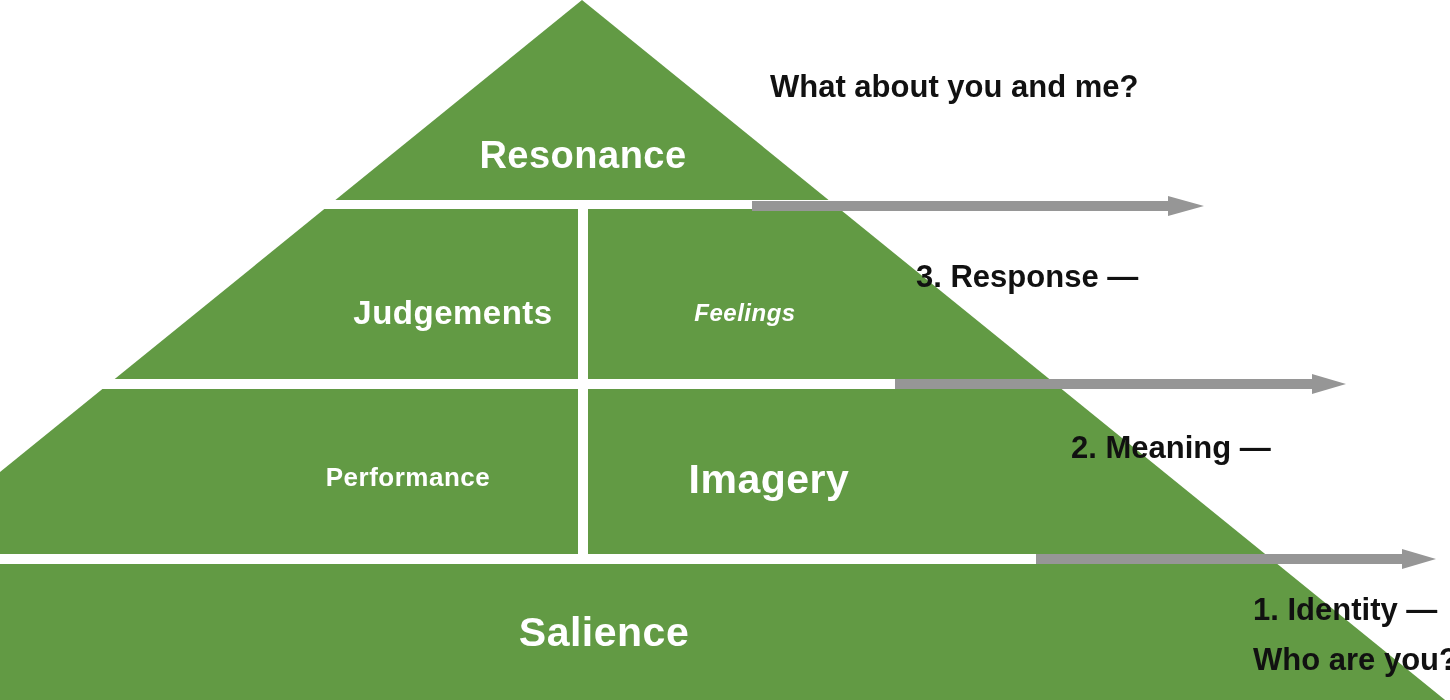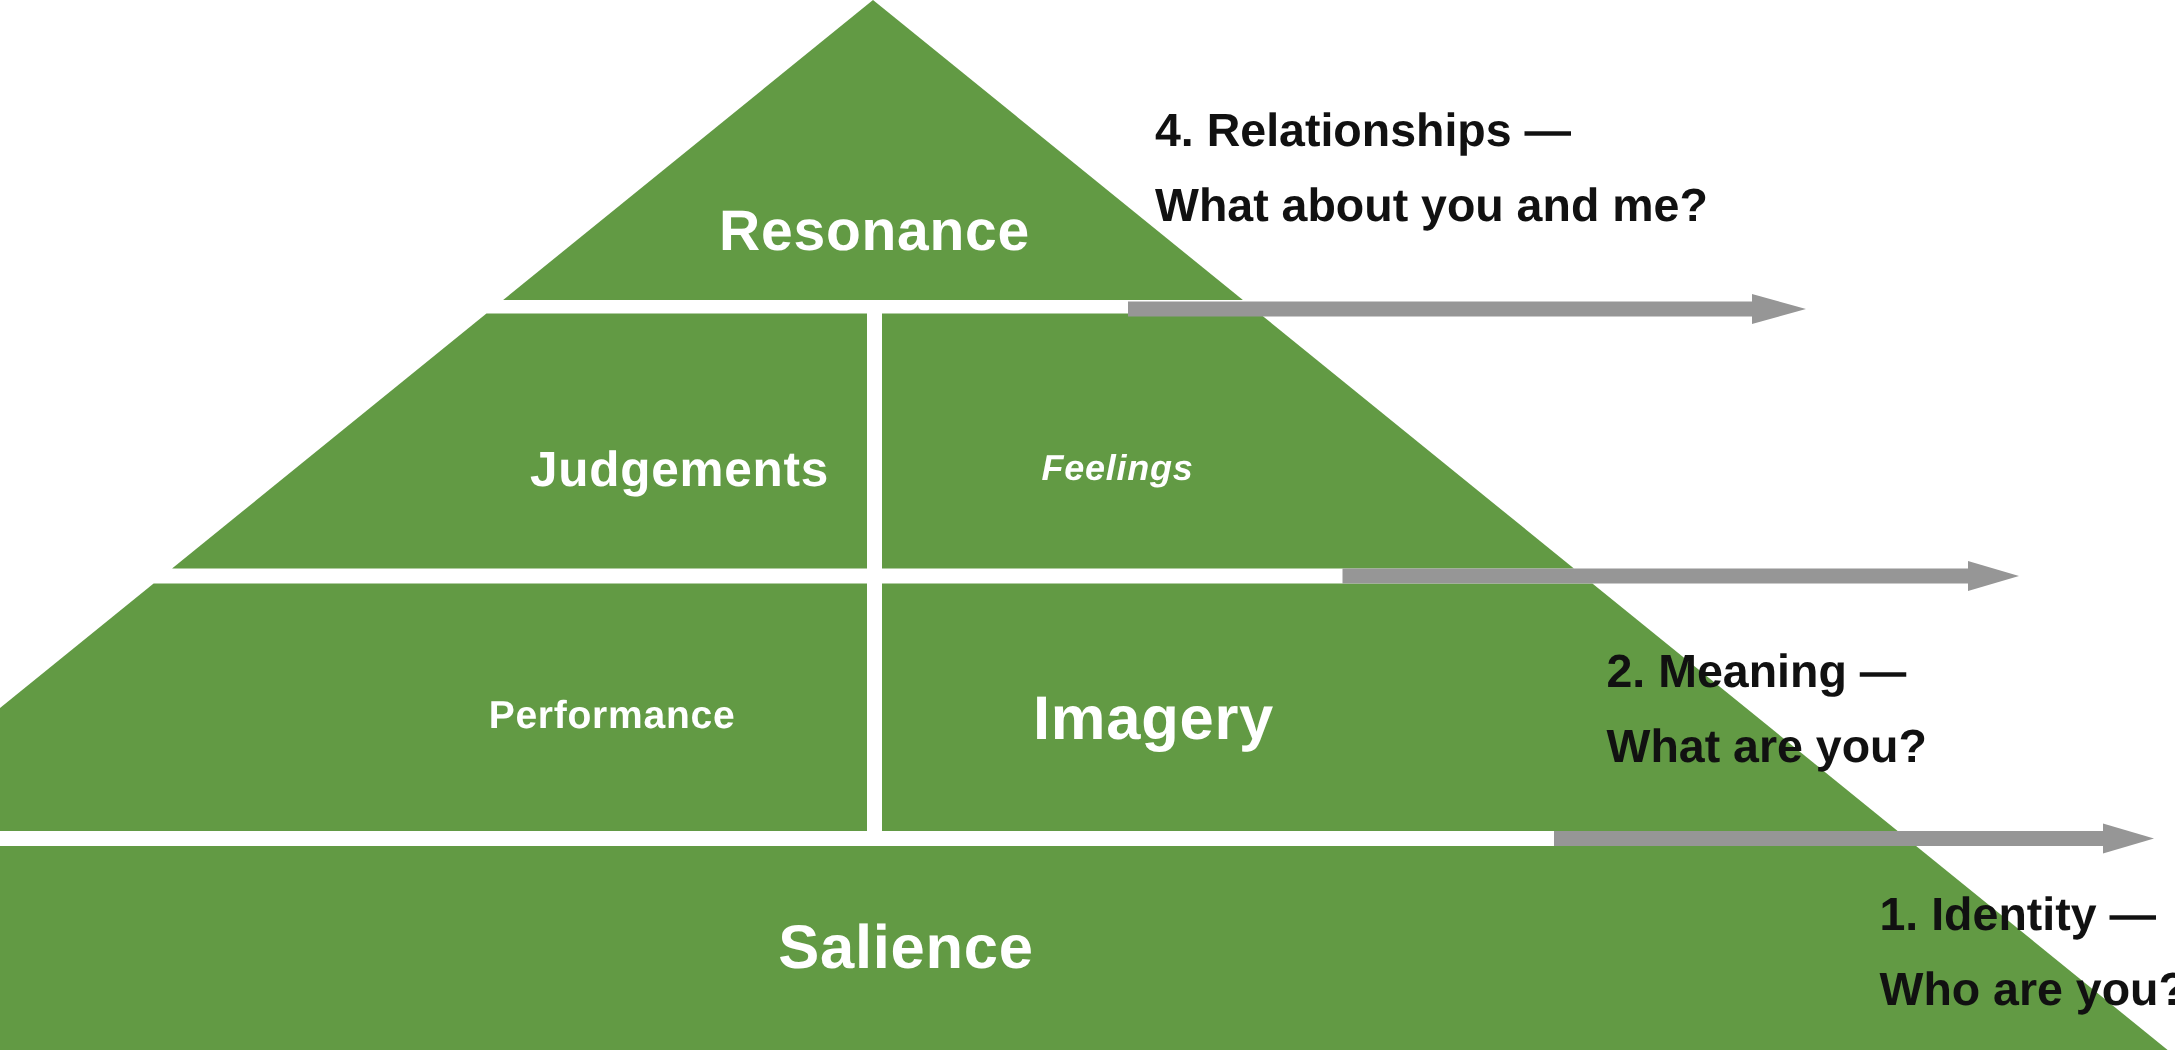--- a/index.html
+++ b/index.html
@@ -37,25 +37,24 @@
 </svg>
 
 <div class="block-label" style="left:583px; top:155px; font-size:38px;">Resonance</div>
 <div class="block-label" style="left:453px; top:313px; font-size:33px;">Judgements</div>
 <div class="block-label" style="left:745px; top:313px; font-size:24px;font-style:italic;">Feelings</div>
 <div class="block-label" style="left:408px; top:477px; font-size:26px;">Performance</div>
 <div class="block-label" style="left:769px; top:479px; font-size:41px;text-align:center;">Imagery</div>
 <div class="block-label" style="left:582px; top:632px; font-size:41px;margin-left:22px;">Salience</div>
 
 <div class="stage-label" style="left:770px; top:62px;">
-  <div>4. Relationships —</div>
   <div>What about you and me?</div>
 </div>
 <div class="stage-label" style="left:916px; top:252px;">
+  <div>3. Response —</div>
 </div>
 <div class="stage-label" style="left:1071px; top:423px;">
   <div>2. Meaning —</div>
-  <div>What are you?</div>
 </div>
 <div class="stage-label" style="left:1253px; top:585px;">
   <div>1. Identity —</div>
   <div>Who are you?</div>
 </div>
 
 </body></html>

